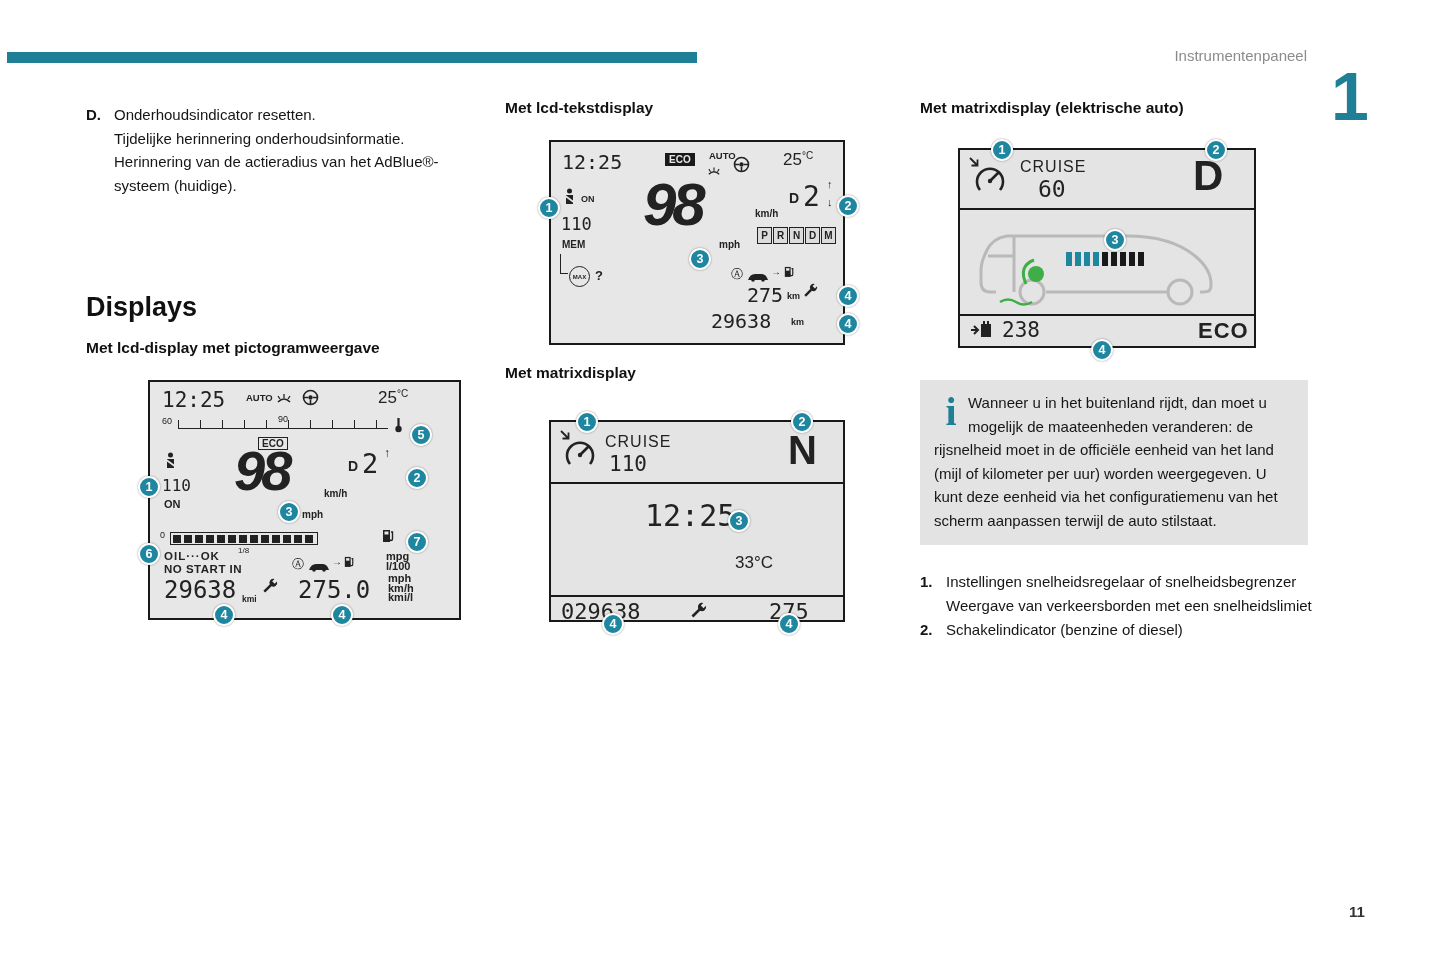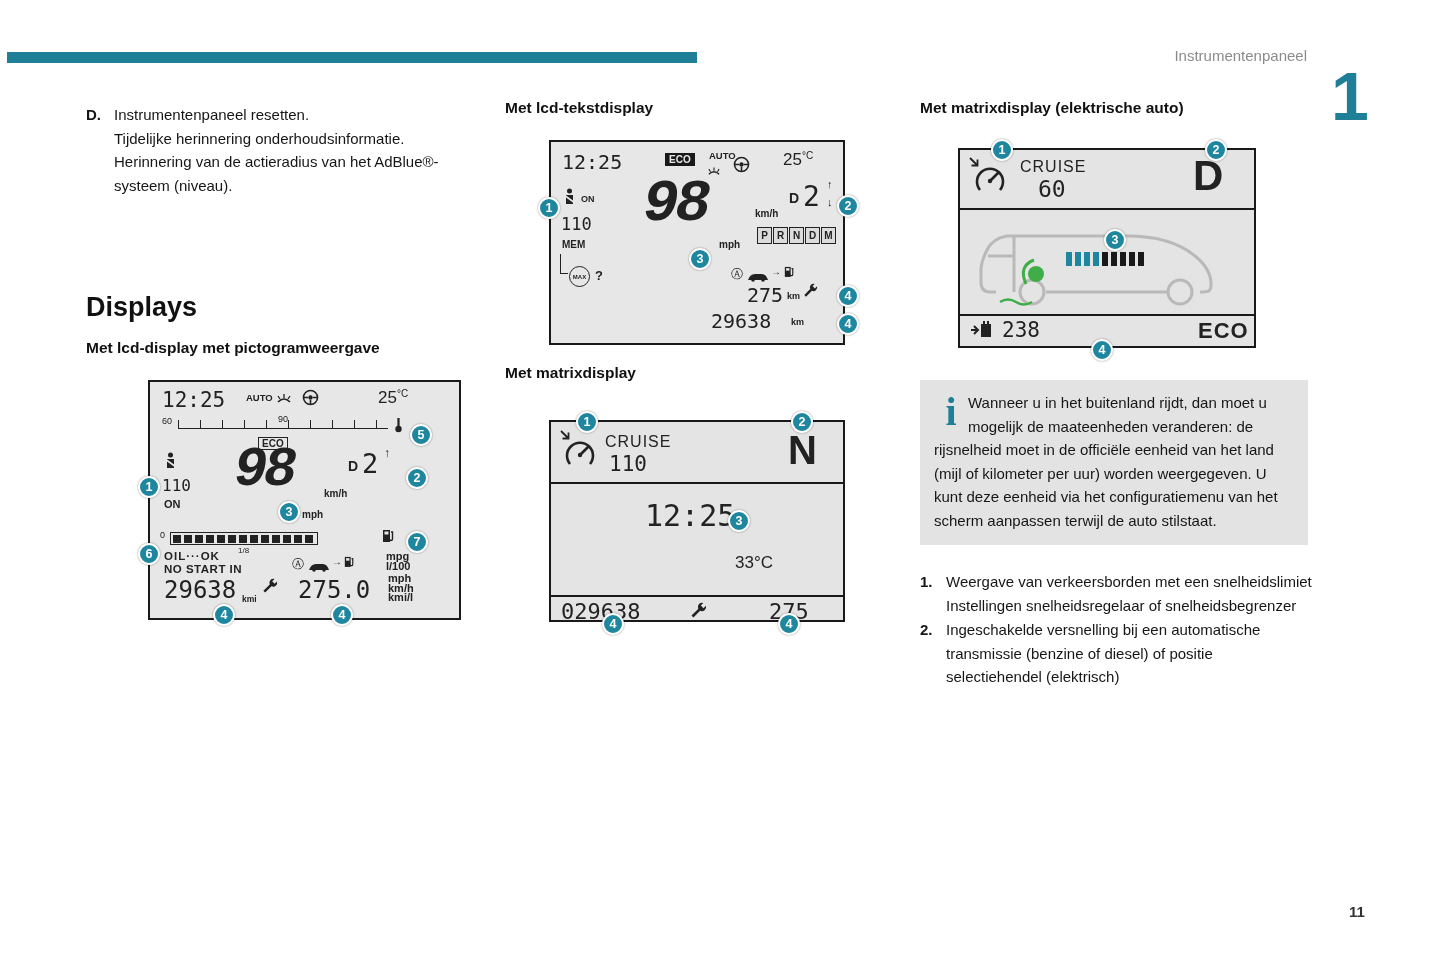--- a/index.html
+++ b/index.html
@@ -13,37 +13,37 @@
   .cw{position:absolute;width:22px;height:22px;border-radius:50%;background:#1f86a0;border:2px solid #fff;
       box-shadow:0 0 2px rgba(0,0,0,.45);color:#fff;font-size:12.5px;font-weight:bold;line-height:1;
       display:flex;align-items:center;justify-content:center;z-index:6}
   .subh{position:absolute;font-size:15.5px;font-weight:bold;color:#111}
   .bt{font-size:15px;line-height:23.5px;color:#161616}
   .tiny{font-size:9px}
   .gbox{width:15px;height:17px;border:1.5px solid #222;font-size:10px;font-weight:bold;
         display:flex;align-items:center;justify-content:center;margin-right:1px;background:#dcdcdc}
   .ustack{position:absolute;font-weight:bold;font-size:11px;line-height:9.5px;color:#222}
   .ustack span{display:block}
-  .segbig{font-family:Liberation Mono, monospace;font-weight:bold;font-style:italic;letter-spacing:-4px}
+  .segbig{font-family:Liberation Sans, sans-serif;font-weight:bold;font-style:italic;letter-spacing:-4px}
 </style>
 </head>
 <body>
 
 <div id="page">
 
   <div class="abs" style="left:7px;top:52px;width:690px;height:11px;background:#1f7f96"></div>
   <div class="abs" style="right:138px;top:47px;font-size:15px;color:#8b8b8b">Instrumentenpaneel</div>
   <div class="abs b" style="left:1331px;top:62px;font-size:68px;line-height:1;color:#1f7f96">1</div>
 
   <div class="abs bt" style="left:86px;top:103px;width:388px;display:flex">
     <span class="b" style="width:28px;flex:none">D.</span>
     <span style="flex:1">
-      <span style="display:block">Instrumentenpaneel resetten.</span>
+      <span style="display:block">Onderhoudsindicator resetten.</span>
       <span style="display:block">Tijdelijke herinnering onderhoudsinformatie.</span>
-      <span style="display:block">Herinnering van de actieradius van het AdBlue®-systeem (niveau).</span>
+      <span style="display:block">Herinnering van de actieradius van het AdBlue®-systeem (huidige).</span>
     </span>
   </div>
 
   <div class="abs b" style="left:86px;top:292px;font-size:27px;color:#111">Displays</div>
   <div class="subh" style="left:86px;top:339px">Met lcd-display met pictogramweergave</div>
 
   <div class="display" style="left:148px;top:380px;width:313px;height:240px">
     <span class="abs seg" style="left:12px;top:6px;font-size:21px">12:25</span>
     <span class="abs b" style="left:96px;top:10px;font-size:9.5px">AUTO</span>
     <span class="abs" style="left:126px;top:8px"><svg width="16" height="14" viewBox="0 0 16 14">
@@ -300,27 +300,27 @@
 
   <div class="abs" style="left:920px;top:380px;width:388px;background:#e3e3e3;padding:11px 14px 13px 14px">
     <span style="float:left;width:34px;font-family:'Liberation Serif',serif;font-weight:bold;font-size:40px;line-height:42px;color:#1f7f96;text-align:center">i</span>
     <span class="bt">Wanneer u in het buitenland rijdt, dan moet u mogelijk de maateenheden veranderen: de rijsnelheid moet in de officiële eenheid van het land (mijl of kilometer per uur) worden weergegeven. U kunt deze eenheid via het configuratiemenu van het scherm aanpassen terwijl de auto stilstaat.</span>
   </div>
 
   <div class="abs bt" style="left:920px;top:570px;width:392px">
     <div style="display:flex">
       <span class="b" style="width:26px;flex:none">1.</span>
       <span style="flex:1">
+        <span style="display:block">Instellingen snelheidsregelaar of snelheidsbegrenzer</span>
         <span style="display:block">Weergave van verkeersborden met een snelheidslimiet</span>
-        <span style="display:block">Instellingen snelheidsregelaar of snelheidsbegrenzer</span>
       </span>
     </div>
     <div style="display:flex;margin-top:1px">
       <span class="b" style="width:26px;flex:none">2.</span>
       <span style="flex:1">
-        <span style="display:block">Ingeschakelde versnelling bij een automatische transmissie (benzine of diesel) of positie selectiehendel (elektrisch)</span>
+        <span style="display:block">Schakelindicator (benzine of diesel)</span>
       </span>
     </div>
   </div>
 
   <div class="abs b" style="left:1349px;top:903px;font-size:15px;color:#333">11</div>
 
 </div>
 
 </body></html>

